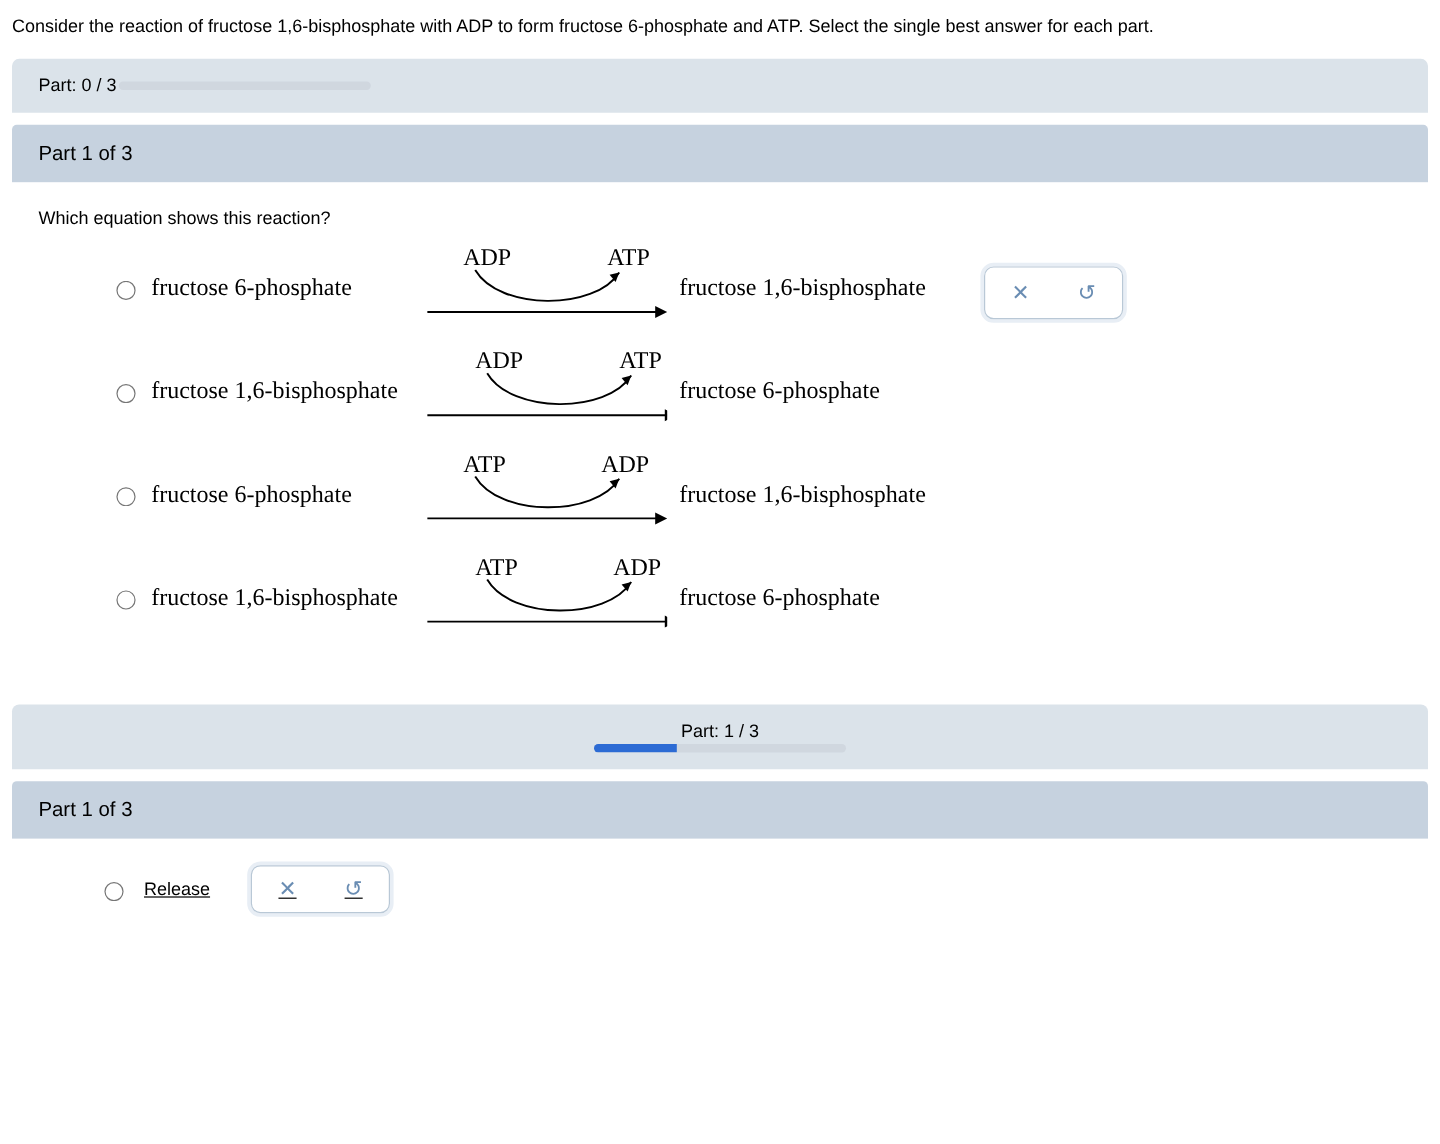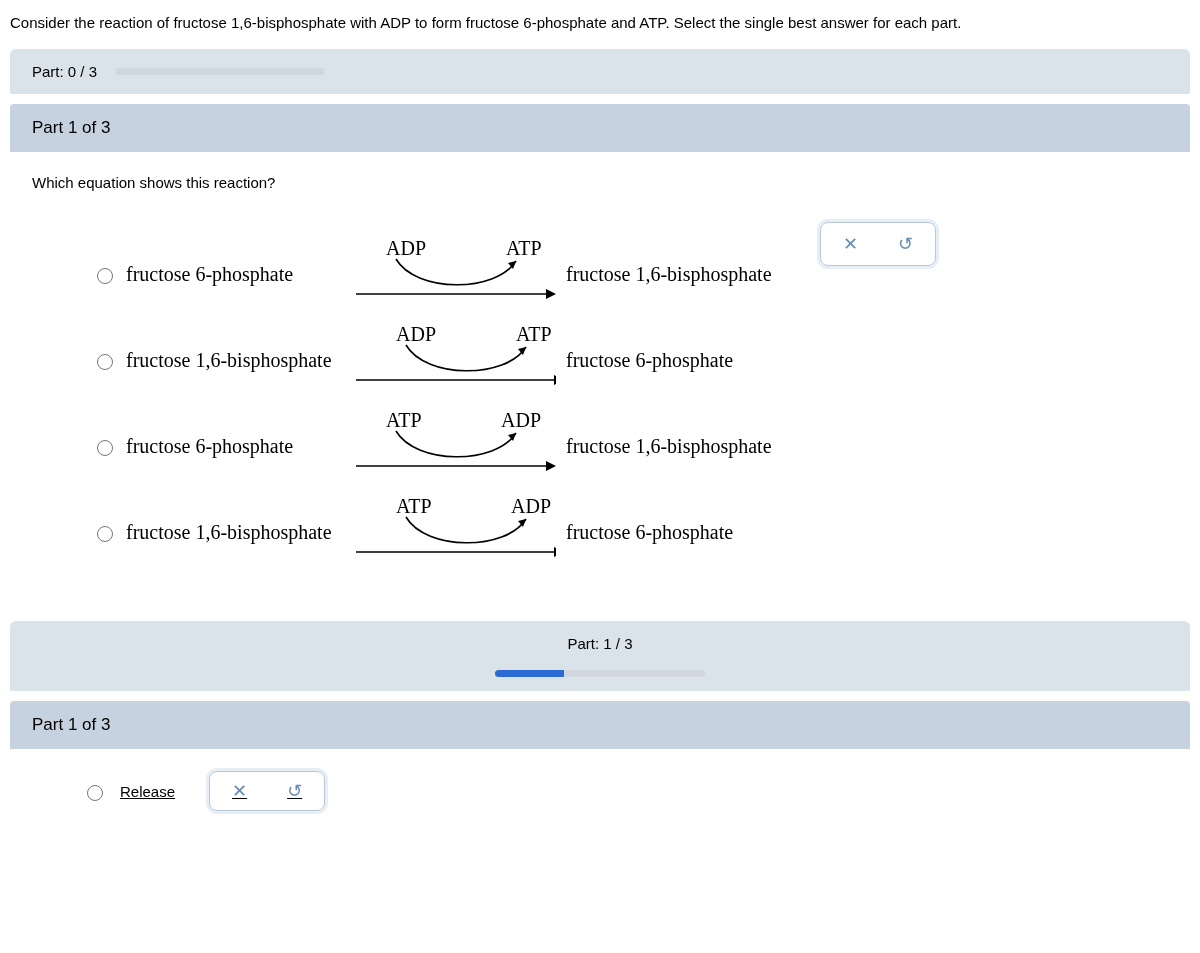--- a/index.html
+++ b/index.html
@@ -12,21 +12,21 @@
   }
   .intro { padding: 14px 10px 18px 10px; }
   .section-header {
     background: #dbe3ea;
     padding: 14px 22px;
     font-size: 15px;
     border-radius: 6px 6px 0 0;
     margin: 0 10px;
     display: flex;
     align-items: center;
-    gap: 18px;
+    gap: 2px;
   }
   .progress-track {
     width: 210px;
     height: 7px;
     background: #d0d7df;
     border-radius: 4px;
     position: relative;
     overflow: hidden;
   }
   .progress-fill0 {
@@ -48,21 +48,21 @@
     padding: 14px 22px;
     font-size: 17px;
     margin: 10px 10px 0 10px;
     border-radius: 4px 4px 0 0;
   }
   .content-block {
     margin: 0 10px;
     padding: 22px 22px 30px 22px;
     background: #fff;
   }
-  .question-text { margin-bottom: 40px; }
+  .question-text { margin-bottom: 6px; }
   .options { margin-left: 50px; }
   .option-row { display: flex; align-items: center; margin-bottom: 0px; }
   .radio-cell { width: 44px; display:flex; justify-content:center; }
   input[type=radio] { width:16px; height:16px; }
   .reaction {
     display: grid;
     grid-template-columns: 230px 200px 260px;
     align-items: center;
     font-family: 'Times New Roman', serif;
     font-size: 20px;

